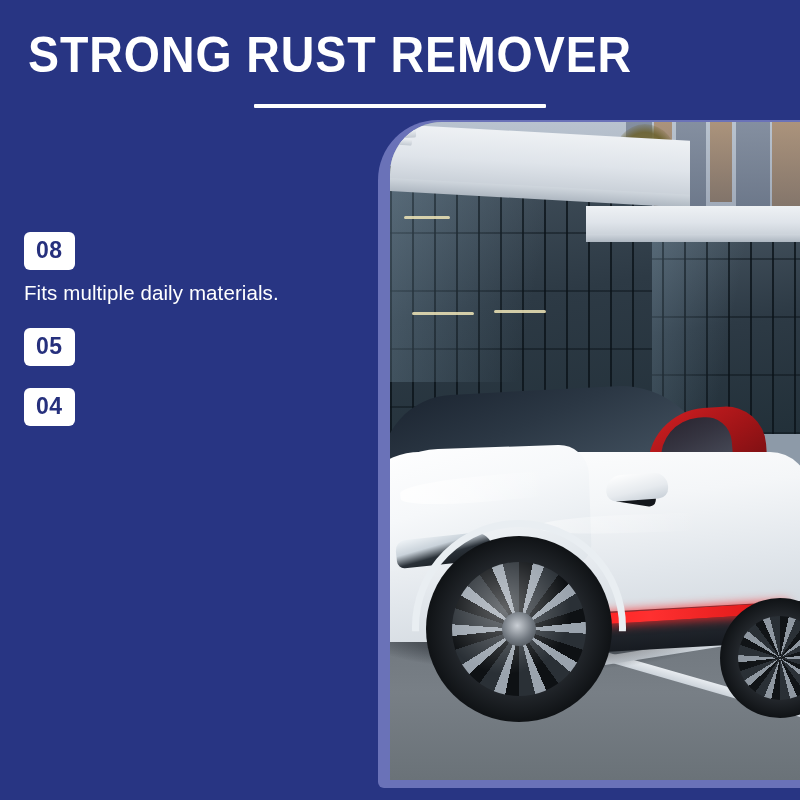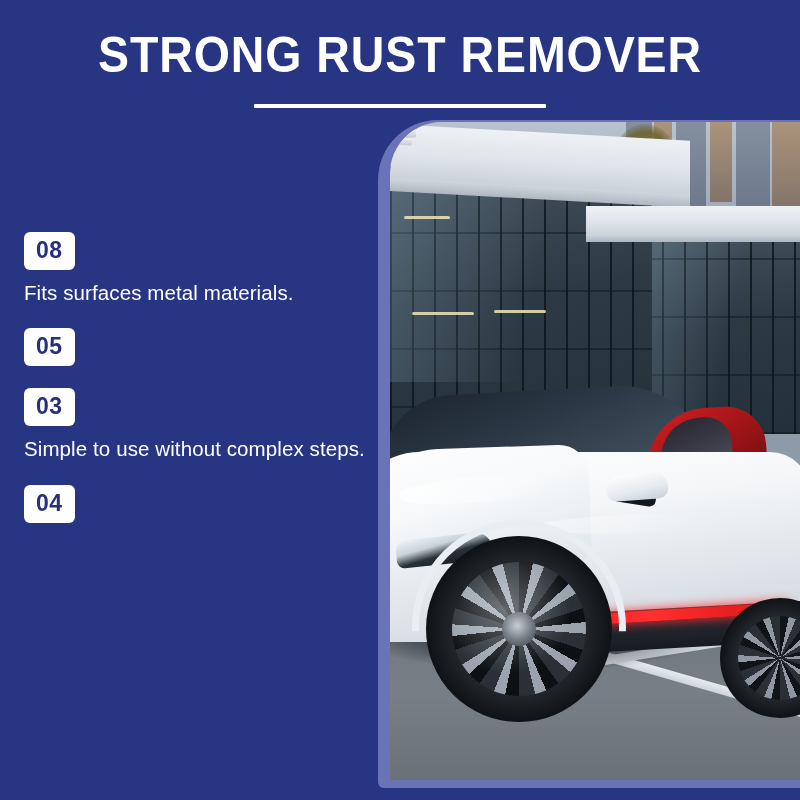--- a/index.html
+++ b/index.html
@@ -15,21 +15,20 @@
     position:relative;
     width:800px; height:800px;
     background:#283583;
     overflow:hidden;
   }
 
   
   #title-block {
     position:absolute;
     top:28px; left:0; width:800px;
-    text-align:center;
   }
   #poster-title {
     font-size:50px;
     font-weight:700;
     letter-spacing:1.0px;
     color:#ffffff;
     line-height:1.08;
     transform:scaleX(0.93);
     white-space:nowrap;
   }
@@ -312,31 +311,27 @@
       <div class="car-part tire" style="left:330px; top:476px; width:120px; height:120px;"></div>
       <div class="car-part rim" style="left:348px; top:494px; width:84px; height:84px; opacity:.9;"></div>
 
     </div>
   </div>
 
   <div id="feature-list">
 
     <div class="feature-item">
       <div class="badge">08</div>
-      <div class="feature-text">Fits surfaces metal materials.</div>
+      <div class="feature-text">Fits multiple daily materials.</div>
     </div>
 
     <div class="feature-item">
       <div class="badge">05</div>
     </div>
 
-    <div class="feature-item">
-      <div class="badge">03</div>
-      <div class="feature-text">Simple to use without complex steps.</div>
-    </div>
 
     <div class="feature-item">
       <div class="badge">04</div>
     </div>
 
   </div>
 
 </div>
 
 </body></html>

